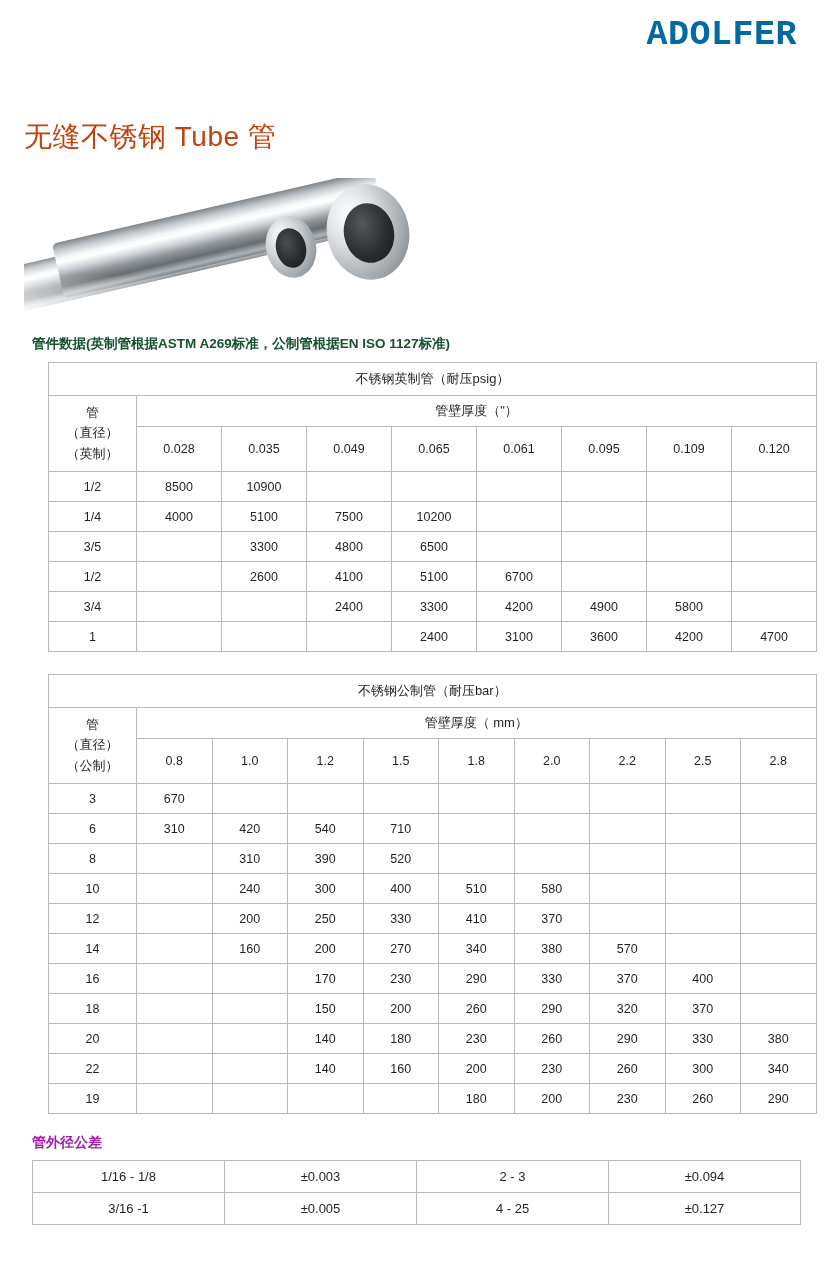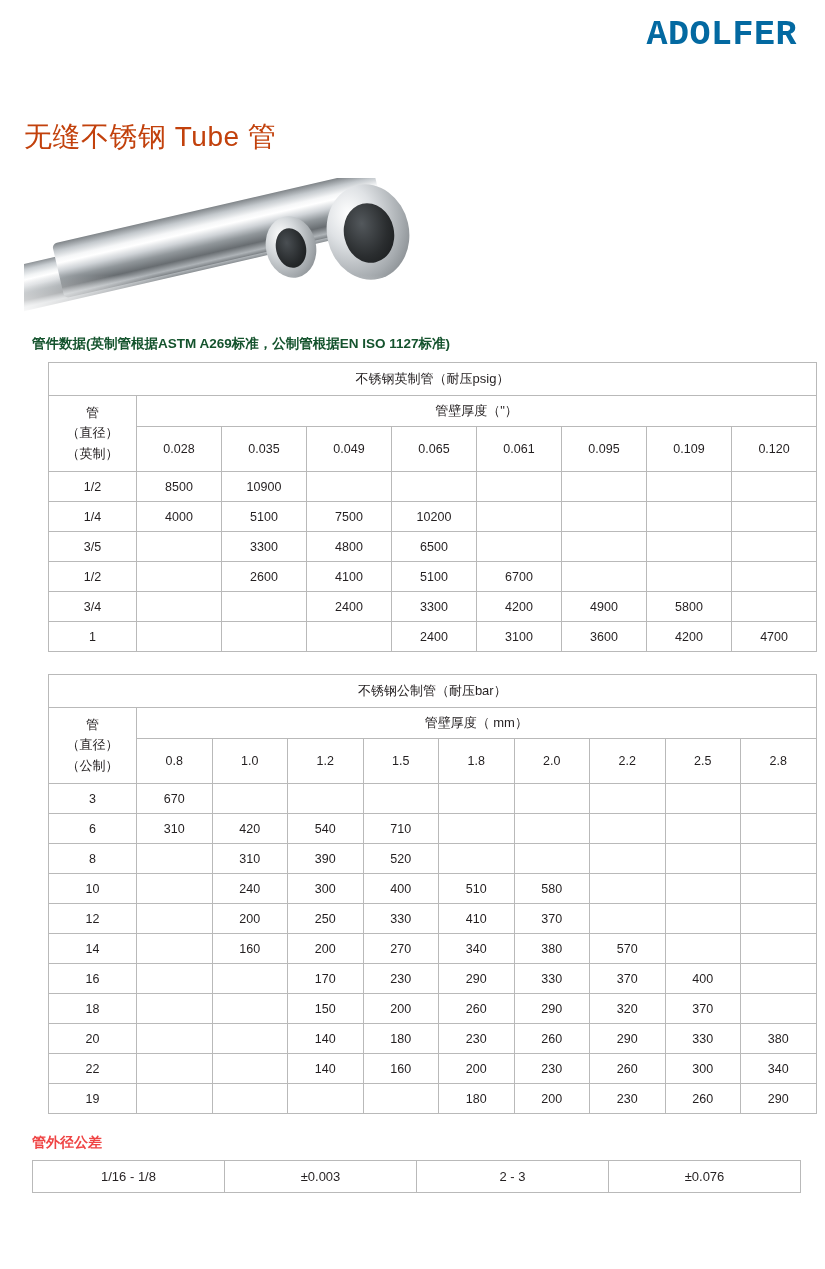--- a/index.html
+++ b/index.html
@@ -112,21 +112,21 @@
   .caption {
     font-size: 13.5px;
     font-weight: bold;
     margin: 22px 0 9px 8px;
     color: #14532d;
   }
   .caption-small {
     font-size: 14px;
     font-weight: bold;
     margin: 20px 0 8px 8px;
-    color: #ef4444;
+    color: #a21caf;
   }
   
   table {
     border-collapse: collapse;
     width: 768px;
     margin-left: 24px;
     table-layout: fixed;
   }
   table td, table th {
     border: 1px solid #b9b9b9;
@@ -463,18 +463,24 @@
       <col style="width:192px">
       <col style="width:192px">
       <col style="width:192px">
       <col style="width:192px">
     </colgroup>
     <tbody>
       <tr>
         <td>1/16 - 1/8</td>
         <td>±0.003</td>
         <td>2 - 3</td>
-        <td>±0.076</td>
+        <td>±0.094</td>
+      </tr>
+      <tr>
+        <td>3/16 -1</td>
+        <td>±0.005</td>
+        <td>4 - 25</td>
+        <td>±0.127</td>
       </tr>
     </tbody>
   </table>
 
 </div>
 
 </body></html>

